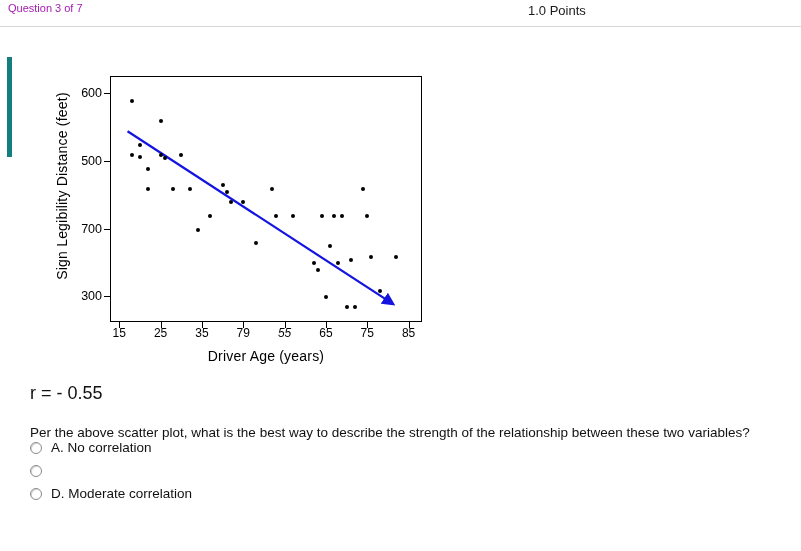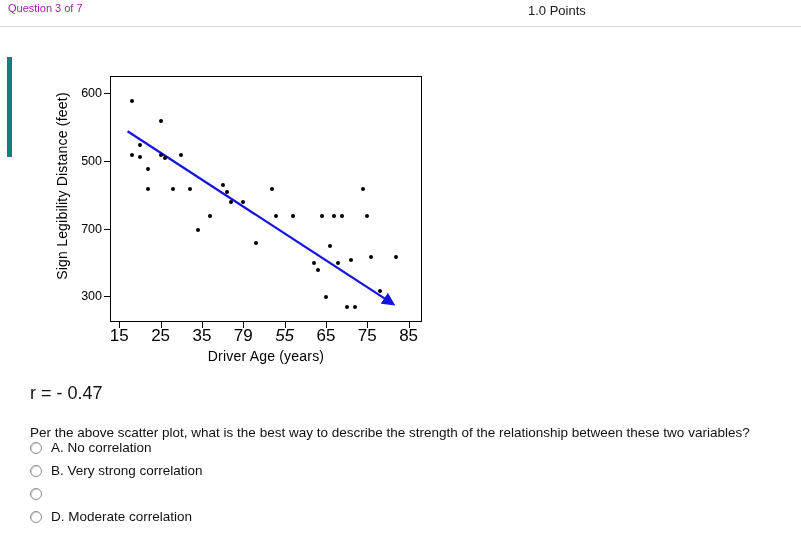--- a/index.html
+++ b/index.html
@@ -103,21 +103,21 @@
     width: 6px;
     height: 1px;
     background: #000;
   }
   .xtick-label {
     position: absolute;
     top: 266px;
     width: 30px;
     margin-left: -15px;
     text-align: center;
-    font-size: 17px;
+    font-size: 12px;
   }
   .xtick-mark {
     position: absolute;
     top: 262px;
     width: 1px;
     height: 6px;
     background: #000;
   }
   .x-axis-title {
     position: absolute;
@@ -262,33 +262,29 @@
       <div class="xtick-label" style="left: 295.933px;">65</div>
       <div class="xtick-mark" style="left: 295.933px;"></div>
       <div class="xtick-label" style="left: 337.267px;">75</div>
       <div class="xtick-mark" style="left: 337.267px;"></div>
       <div class="xtick-label" style="left: 378.6px;">85</div>
       <div class="xtick-mark" style="left: 378.6px;"></div>
     </div>
   <div class="x-axis-title">Driver Age (years)</div>
 </div>
 
-<div class="r-value">r = - 0.47</div>
+<div class="r-value">r = - 0.55</div>
 
 <div class="prompt">Per the above scatter plot, what is the best way to describe the strength of the relationship between these two variables?</div>
 
 <div class="options" id="options-list">
     <div class="option-row">
       <span class="radio"></span>
       <span class="option-label">A. No correlation</span>
     </div>
     <div class="option-row">
       <span class="radio"></span>
-      <span class="option-label">B. Very strong correlation</span>
-    </div>
-    <div class="option-row">
-      <span class="radio"></span>
     </div>
     <div class="option-row">
       <span class="radio"></span>
       <span class="option-label">D. Moderate correlation</span>
     </div>
   </div>
 
 </body></html>

